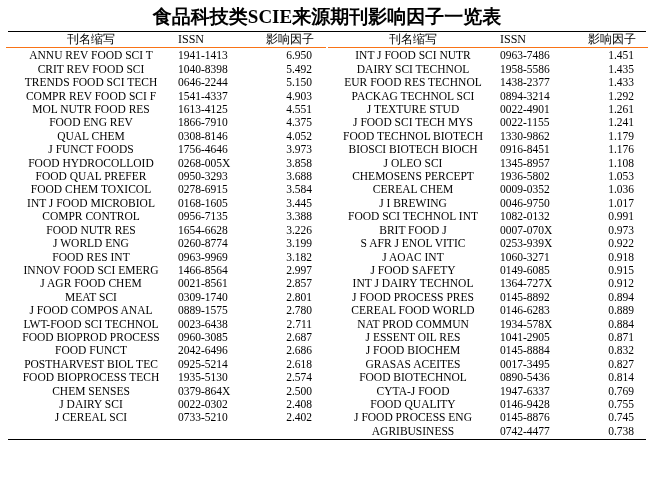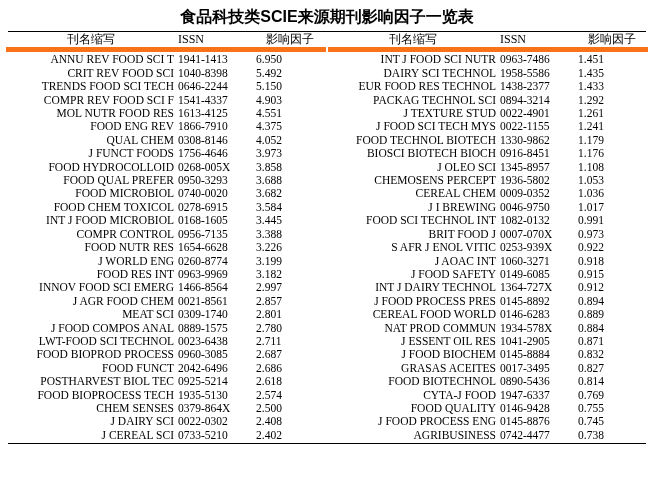--- a/index.html
+++ b/index.html
@@ -16,22 +16,22 @@
   }
   .page {
     position: relative;
     width: 654px;
     height: 484px;
     box-sizing: border-box;
     padding: 4px 6px 0 6px;
   }
   .title {
     text-align: center;
-    font-family: Liberation Sans, sans-serif;
-    font-size: 16px;
+    font-family: Liberation Serif, serif;
+    font-size: 19px;
     line-height: 26px;
     letter-spacing: 0px;
     white-space: nowrap;
     margin: 0 0 1px 0;
   }
   .title-rule {
     border: 0;
     border-top: 1px solid #000;
     margin: 0 2px 0 2px;
   }
@@ -56,28 +56,28 @@
     white-space: nowrap;
     overflow: hidden;
   }
   table.jtab thead th {
     font-size: 12px;
     text-align: left;
     padding-bottom: 1px;
     padding-top: 1px;
   }
   table.jtab thead tr th {
-    border-bottom: 5px solid #f97316;
+    border-bottom: 1px solid #f97316;
   }
   table.jtab tbody tr:first-child td {
     padding-top: 1px;
   }
-  .c-abbr { text-align: right; }
+  .c-abbr { text-align: center; }
   .c-issn { text-align: left; }
-  .c-if   { padding-right: 14px !important; }
+  .c-if   { text-align: right; padding-right: 14px !important; }
   table.jtab col.col-abbr { width: 170px; }
   table.jtab col.col-issn { width: 78px; }
   table.jtab col.col-if   { width: 72px; }
   .bottom-rule {
     border: 0;
     border-top: 1px solid #000;
     margin: 1px 2px 0 2px;
   }
 </style>
 </head>
@@ -148,25 +148,20 @@
             <td class="c-abbr">FOOD HYDROCOLLOID</td>
             <td class="c-issn">0268-005X</td>
             <td class="c-if">3.858</td>
           </tr>
           <tr>
             <td class="c-abbr">FOOD QUAL PREFER</td>
             <td class="c-issn">0950-3293</td>
             <td class="c-if">3.688</td>
           </tr>
           <tr>
-            <td class="c-abbr">FOOD MICROBIOL</td>
-            <td class="c-issn">0740-0020</td>
-            <td class="c-if">3.682</td>
-          </tr>
-          <tr>
             <td class="c-abbr">FOOD CHEM TOXICOL</td>
             <td class="c-issn">0278-6915</td>
             <td class="c-if">3.584</td>
           </tr>
           <tr>
             <td class="c-abbr">INT J FOOD MICROBIOL</td>
             <td class="c-issn">0168-1605</td>
             <td class="c-if">3.445</td>
           </tr>
           <tr>

